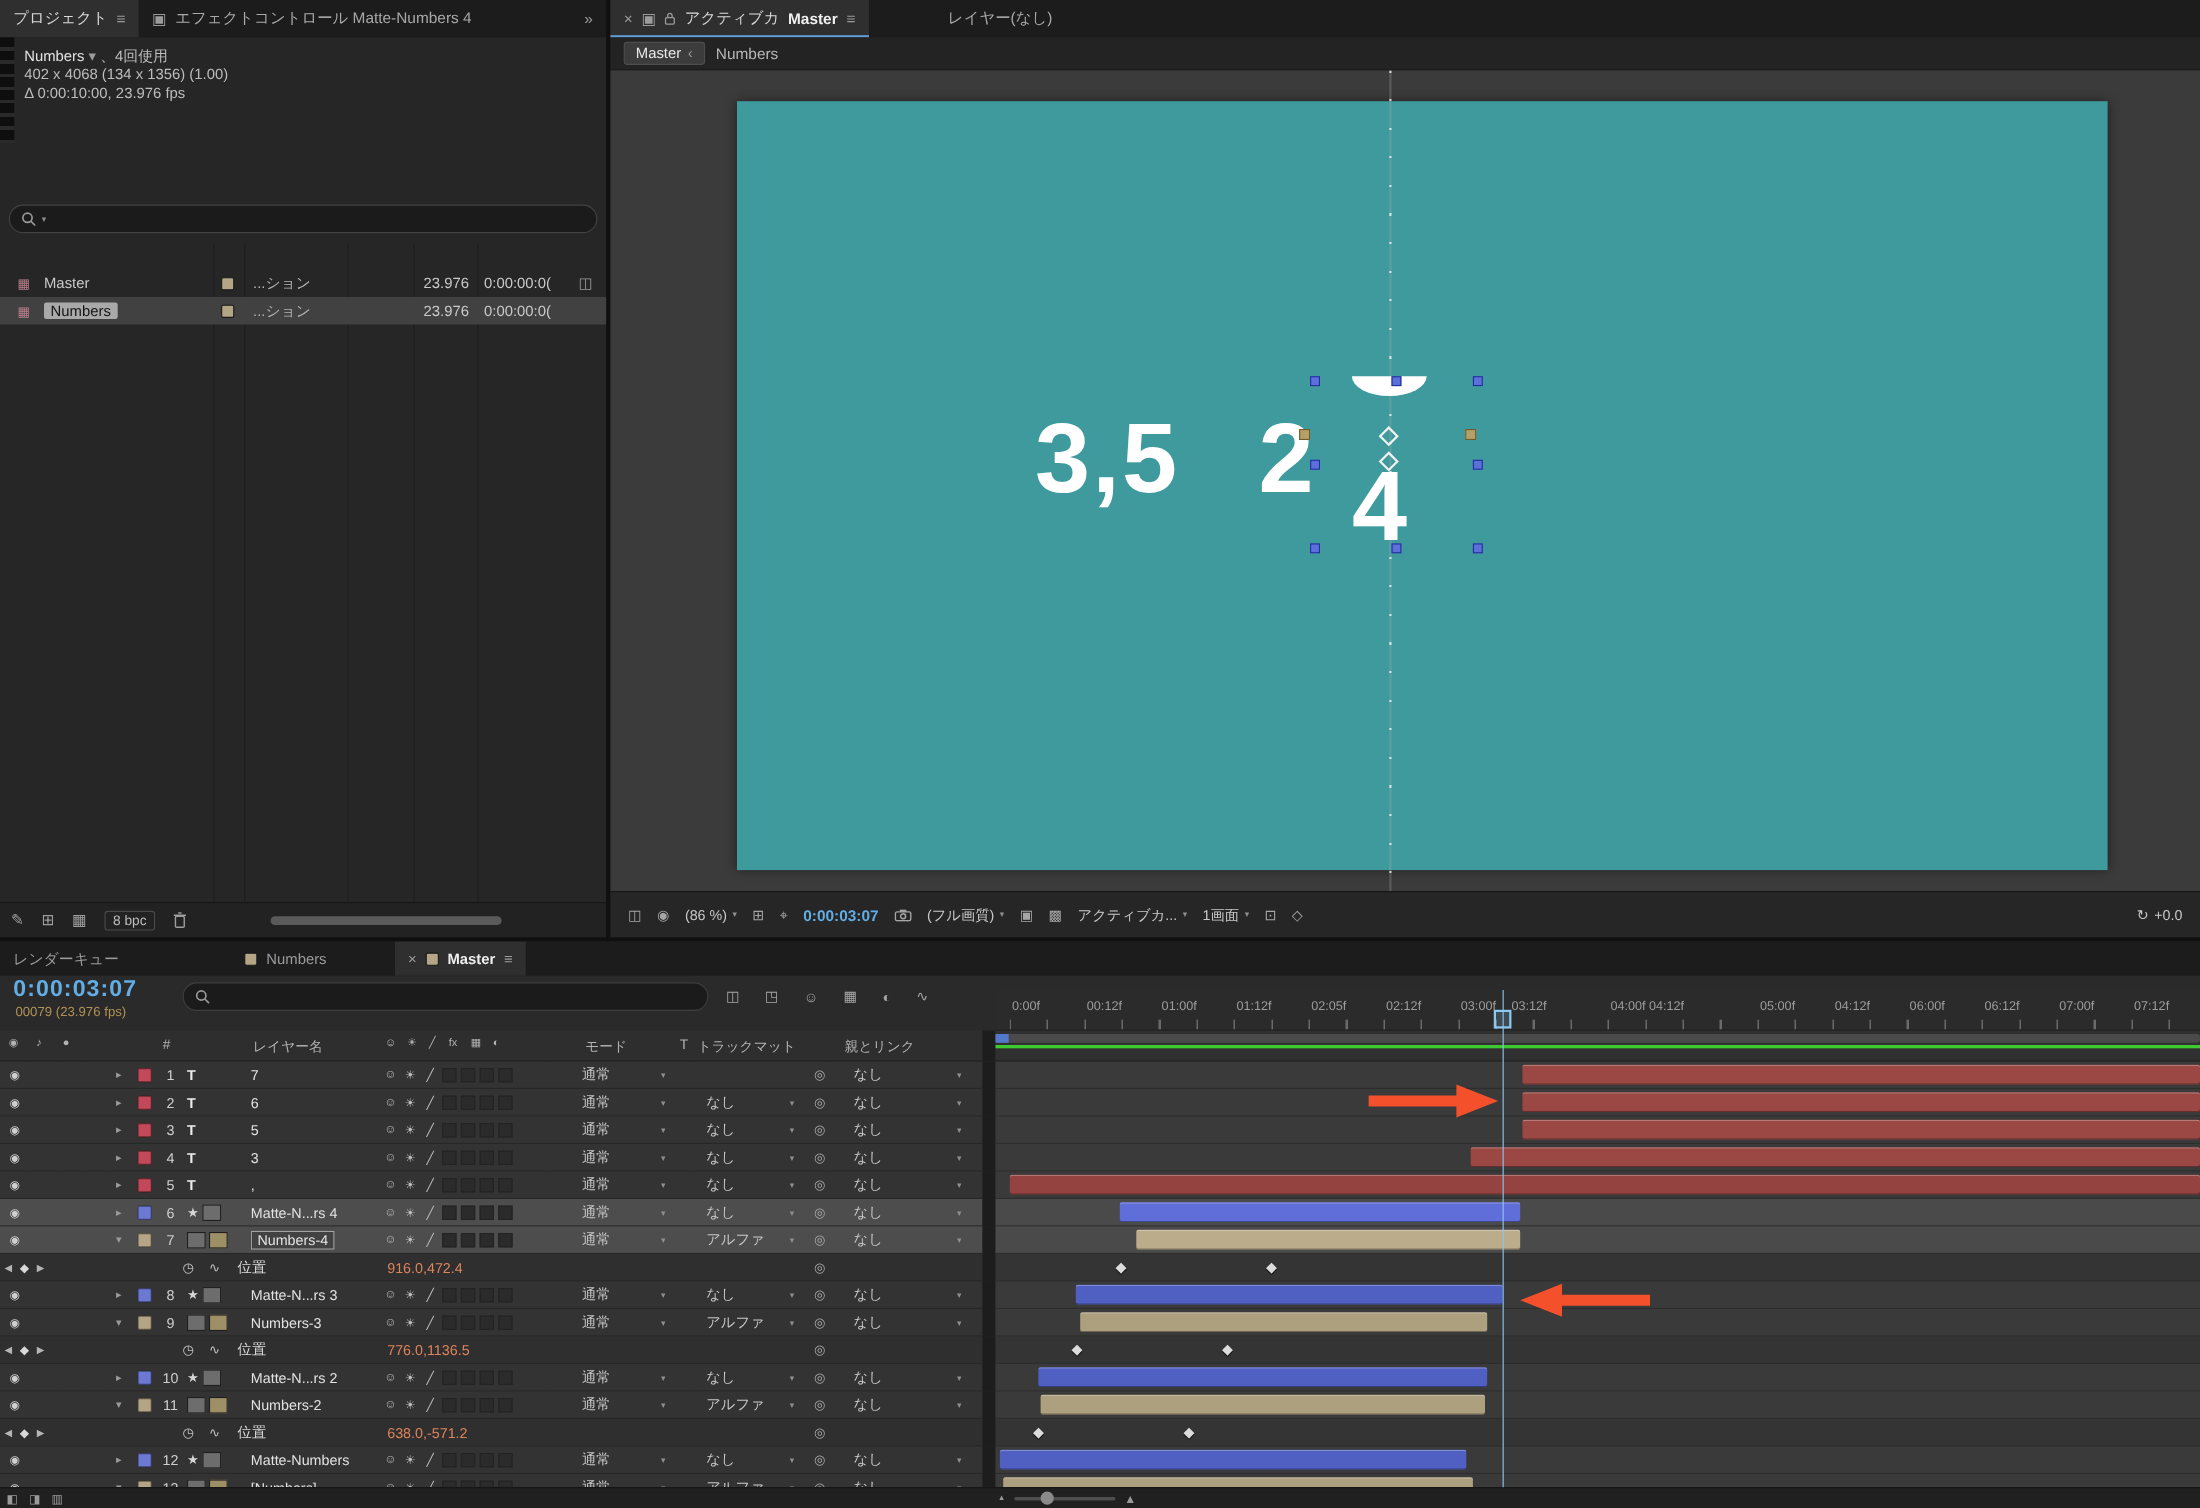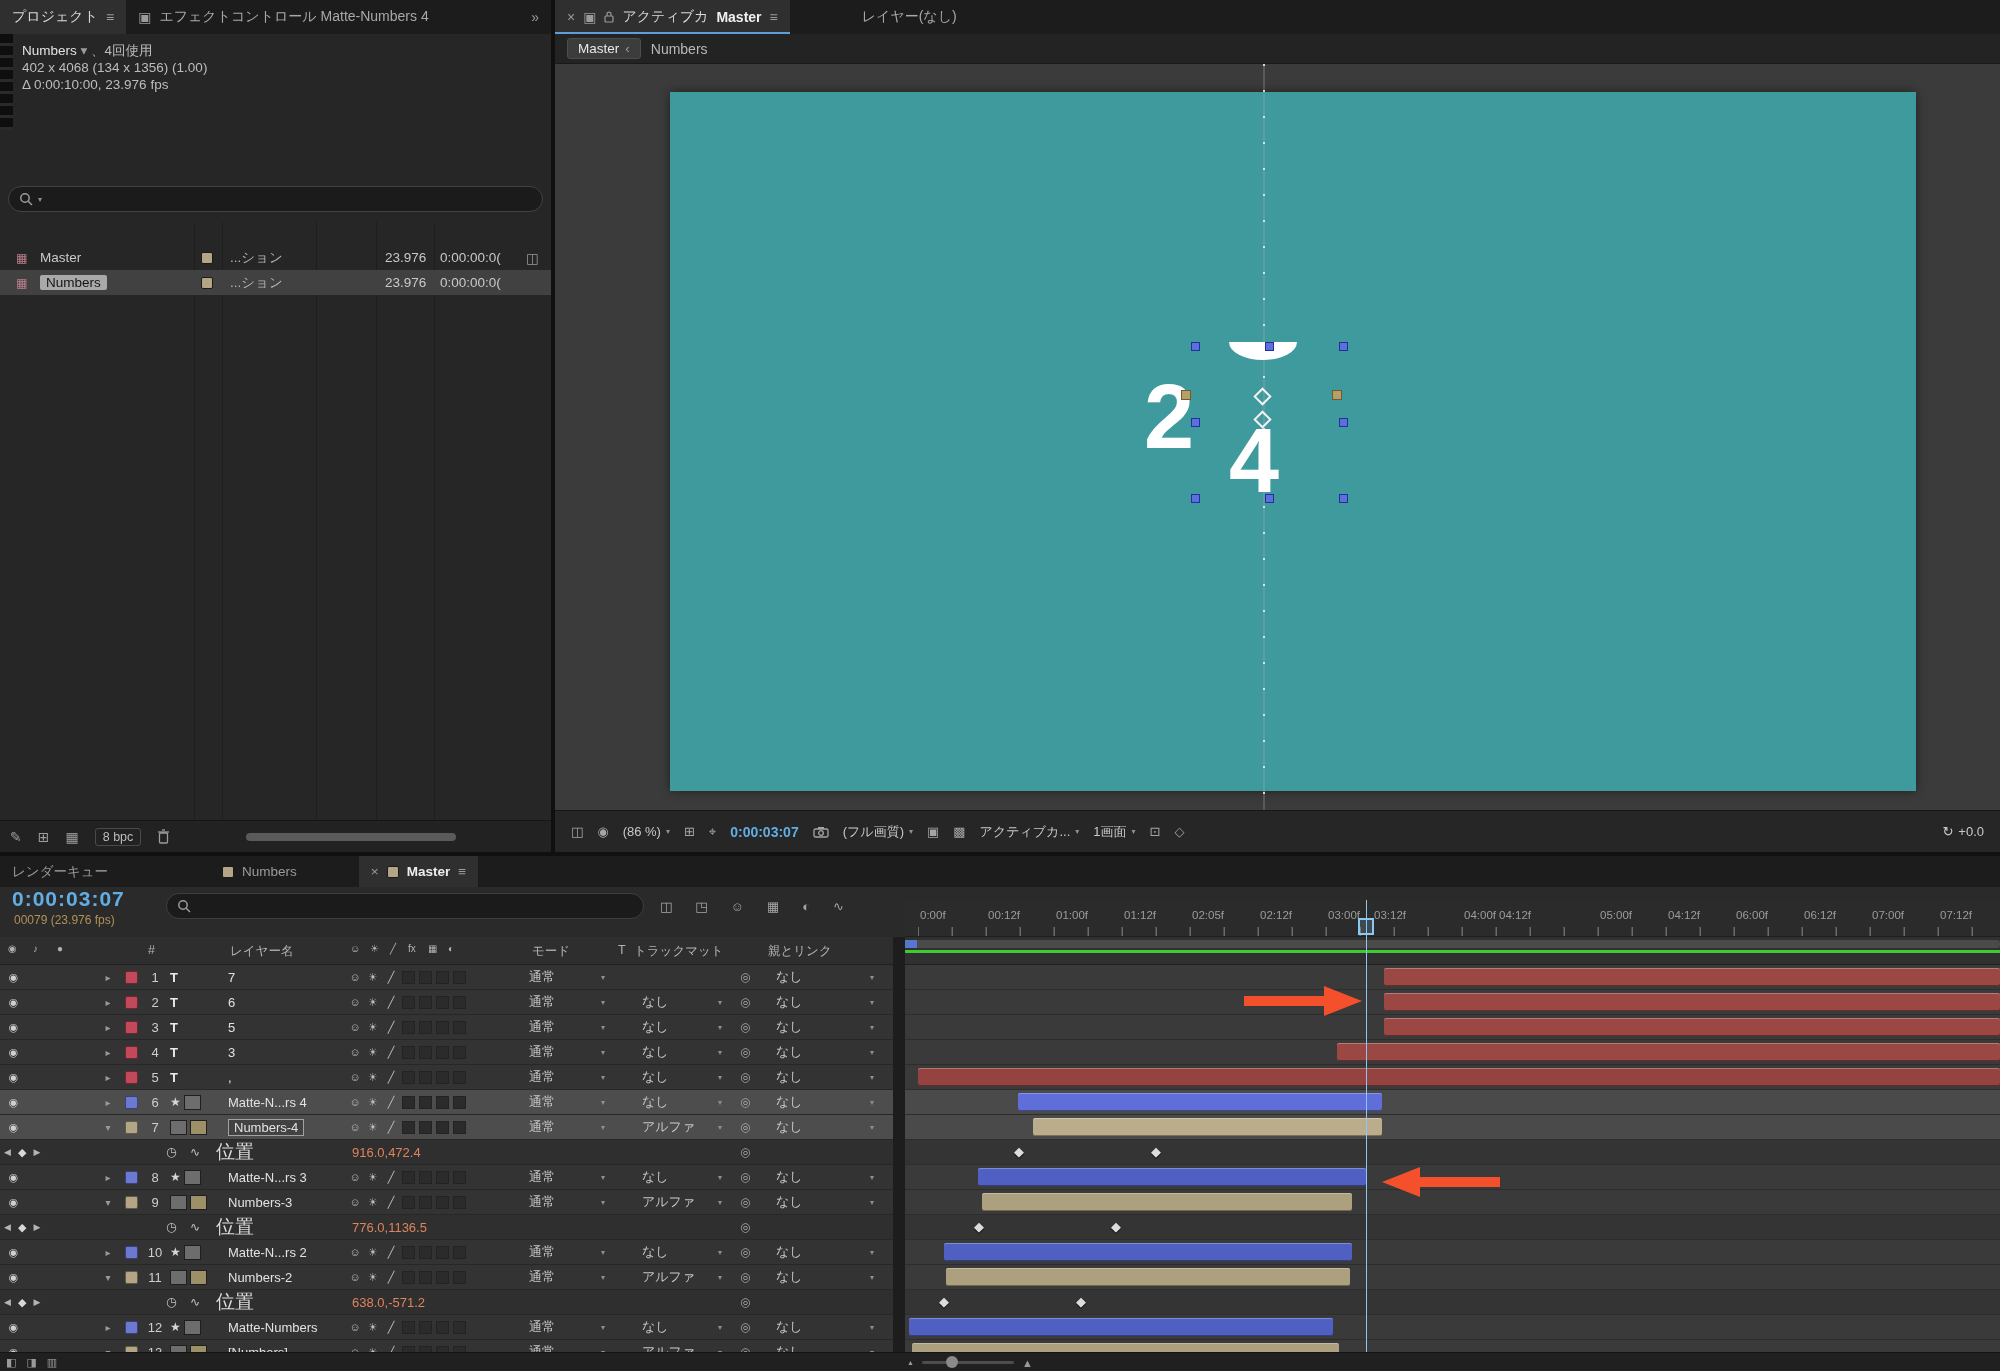--- a/index.html
+++ b/index.html
@@ -103,21 +103,21 @@
   .ctrk{left:628px;width:104px;justify-content:space-between;padding:0 10px 0 14px}
   .cpw{left:740px;width:18px;color:#a8a8a8;font-size:12px}
   .cpar{left:760px;width:128px;justify-content:space-between;padding:0 14px 0 16px}
   .c u{font-size:8px;color:#8f8f8f}
   .blank u{visibility:hidden}
   .knav{position:absolute;left:4px;top:0;height:100%;display:flex;align-items:center;gap:7px}
   .knav i{font-size:9px;color:#b4b4b4}
   .knav .kd{font-size:11px;color:#d8d8d8}
   .pstop{position:absolute;left:166px;top:0;height:100%;display:flex;align-items:center;font-size:12px;color:#c0c0c0}
   .pgraph{position:absolute;left:190px;top:0;height:100%;display:flex;align-items:center;font-size:12px;color:#c0c0c0}
-  .plabel{position:absolute;left:216px;top:0;height:100%;display:flex;align-items:center;font-size:19px;color:#dcdcdc}
+  .plabel{position:absolute;left:216px;top:0;height:100%;display:flex;align-items:center;font-size:13px;color:#dcdcdc}
   .pvalue{position:absolute;left:352px;top:0;height:100%;display:flex;align-items:center;font-size:13px;color:#de845c}
   .playhead{position:absolute;left:1366px;top:44px;width:1px;height:452px;background:#8cc8f0;z-index:30}
   .phhead{position:absolute;left:1358px;top:62px;width:16px;height:17px;border:2px solid #8cc8f0;background:rgba(140,200,240,.2);z-index:30}
   .tlfoot{position:absolute;left:0;top:496px;width:2000px;height:19px;background:#202020;border-top:1px solid #141414;display:flex;align-items:center;color:#9a9a9a}
   .footicons{display:flex;gap:10px;padding-left:6px;font-size:11px}
   .zoomctl{position:absolute;left:907px;top:0;height:19px;display:flex;align-items:center;gap:8px}
   .ztrack{width:92px;height:3px;background:#4d4d4d;border-radius:2px;position:relative}
   .zknob{position:absolute;left:24px;top:-5px;width:12px;height:12px;border-radius:50%;background:#8a8a8a}
   .arrow{position:absolute;z-index:40}
   .searchsvg{flex:none}
@@ -232,20 +232,21 @@
     <span class="crumb-chip">
         <span>Master</span>
         <i class="glyph">‹</i>
       </span>
     <span style="color:#b8b8b8">Numbers</span>
   </div>
 
   <div class="cp-view">
     <div class="teal" style="background:#3f9a9e"></div>
     <div class="mpath"></div>
+    <span class="bignum" style="left:386px;top:308px">3,5</span>
     <span class="bignum" style="left:589px;top:308px">2</span>
     <span class="bignum" style="left:674px;top:352px">4</span>
     <div class="halfmoon"></div>
 
     <i class="handle" style="left:636px;top:278px"></i>
     <i class="handle" style="left:710px;top:278px"></i>
     <i class="handle" style="left:784px;top:278px"></i>
     <i class="handle" style="left:636px;top:354px"></i>
     <i class="handle" style="left:784px;top:354px"></i>
     <i class="handle" style="left:636px;top:430px"></i>

